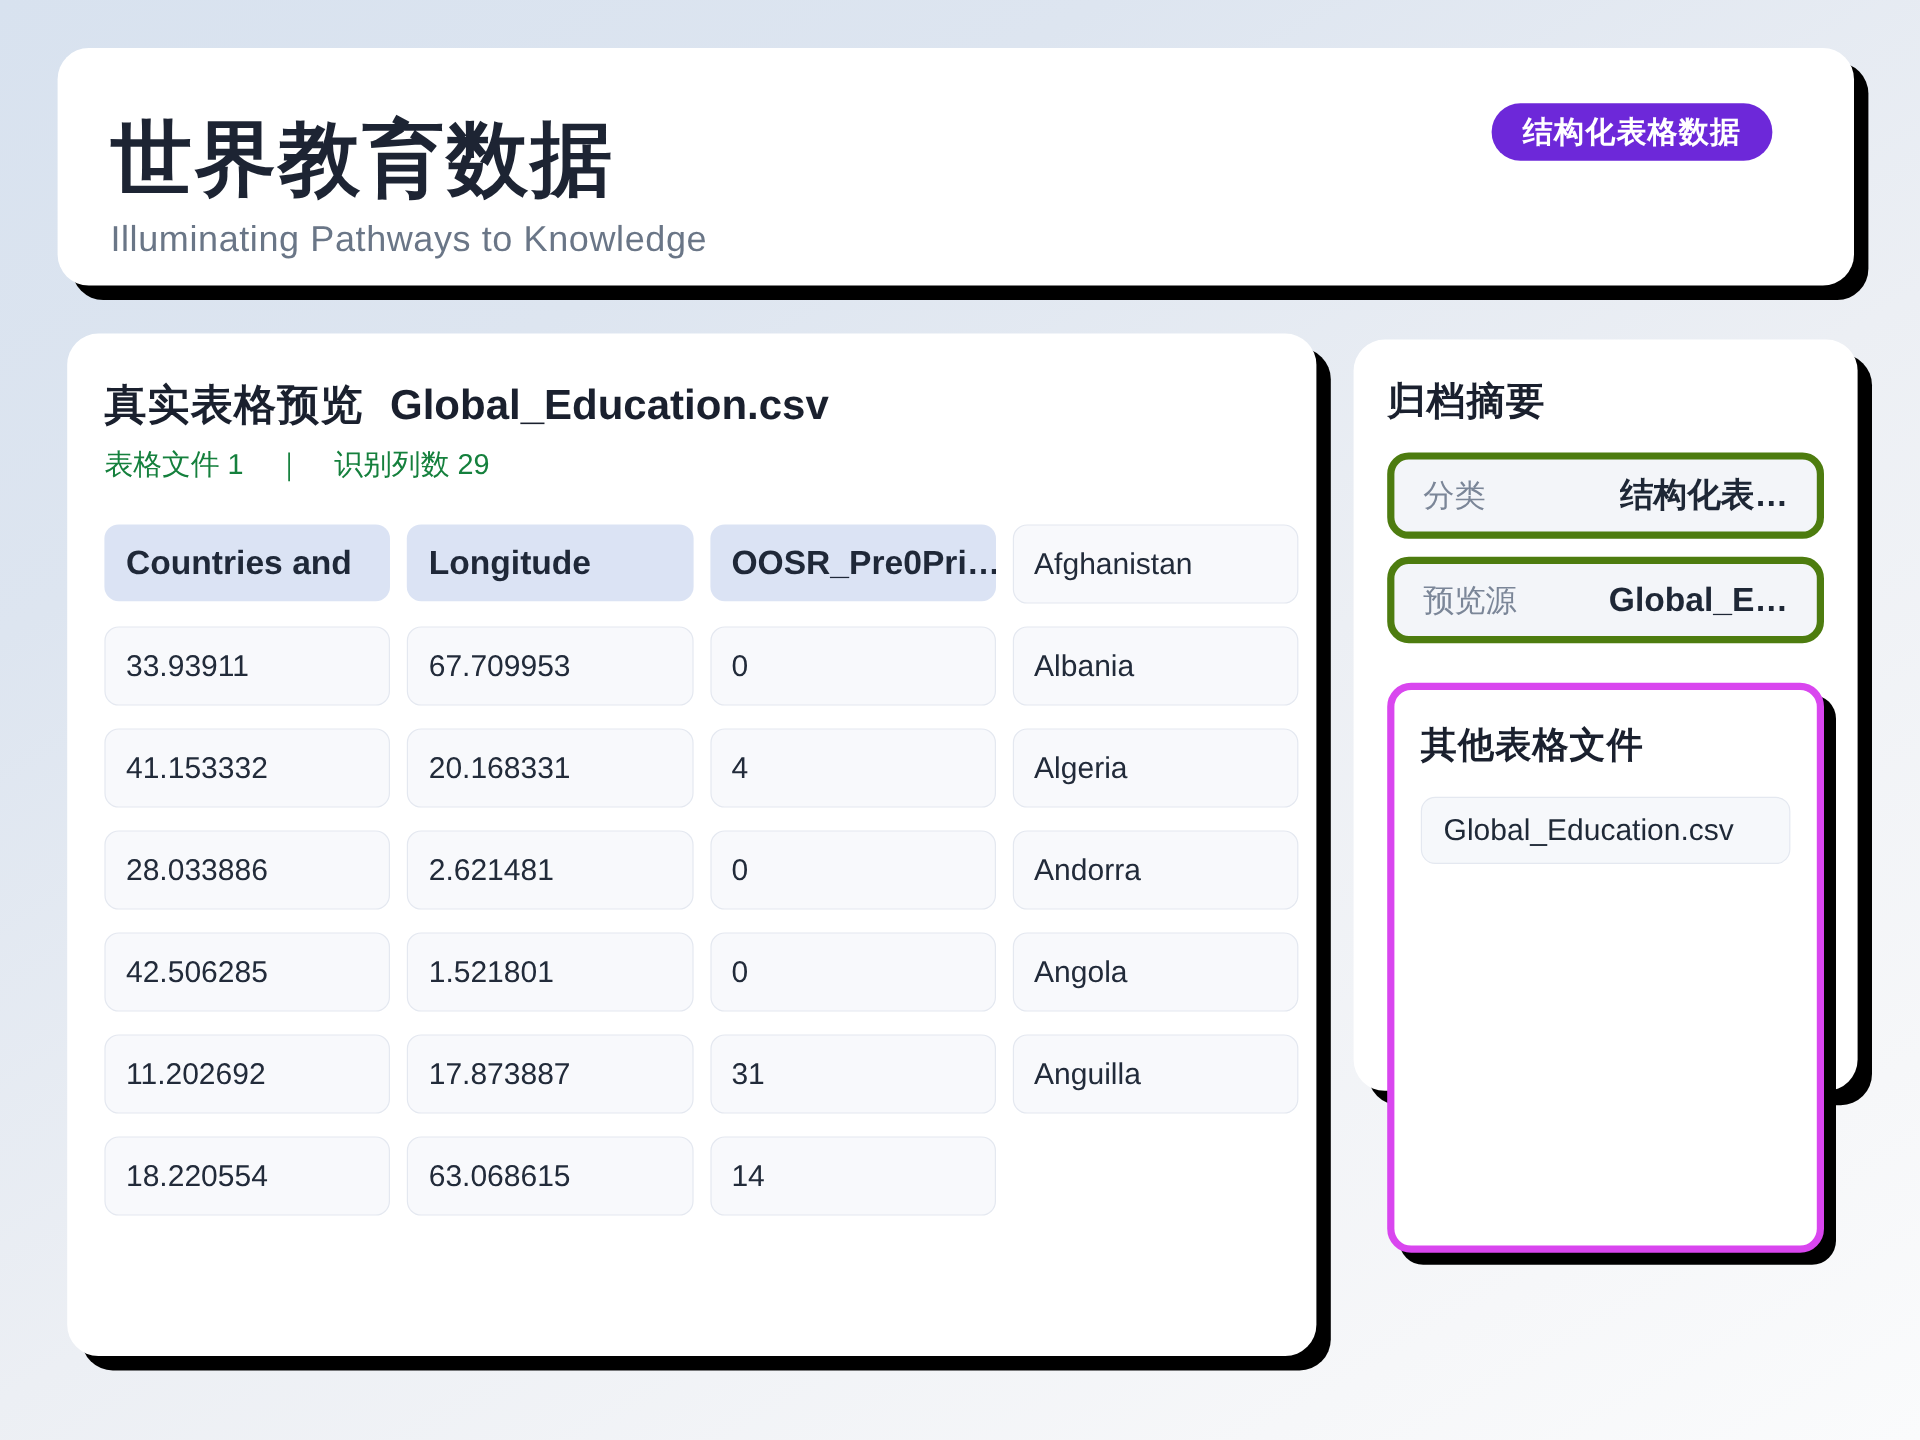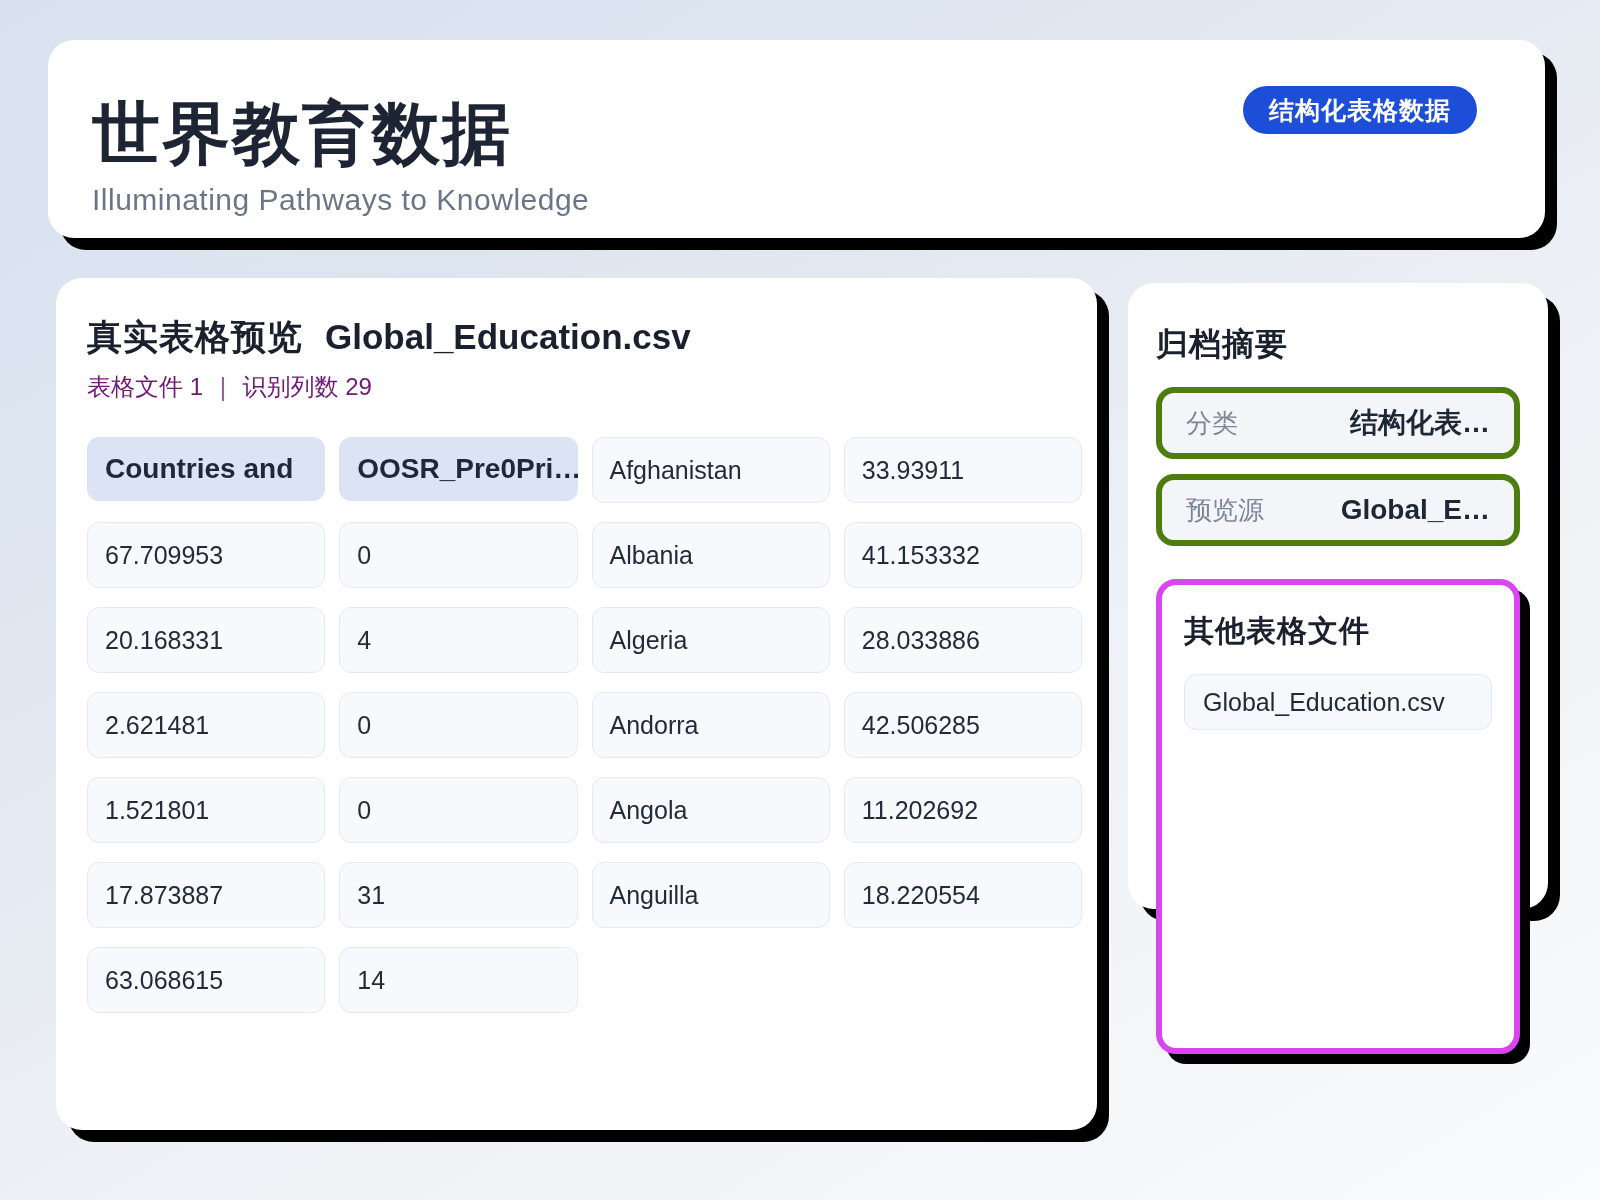--- a/index.html
+++ b/index.html
@@ -16,47 +16,47 @@
     border-radius: 26px;
     box-shadow: 12px 12px 0 #000000;
   }
 
   
   .header-card { left: 48px; top: 40px; width: 1497px; height: 198px; padding: 58px 68px 0 44px; }
   .app-title { font-size: 68px; font-weight: 800; letter-spacing: 2px; color: #1d2433; line-height: 1.05; }
   .app-subtitle { margin-top: 14px; font-size: 30px; font-weight: 400; color: #6a7687; letter-spacing: 0.5px; }
   .badge {
     position: absolute; top: 46px; right: 68px;
-    background: #1d4ed8; color: #ffffff;
+    background: #6d28d9; color: #ffffff;
     height: 48px; line-height: 48px; padding: 0 26px;
     border-radius: 26px; font-size: 25px; font-weight: 700; letter-spacing: 1px;
   }
 
   
   .preview-card { left: 56px; top: 278px; width: 1041px; height: 852px; padding: 36px 15px 0 31px; }
   .preview-title-row { display: flex; align-items: baseline; gap: 22px; }
   .preview-title-zh { font-size: 35px; font-weight: 800; color: #1a202e; letter-spacing: 1px; }
   .preview-title-file { font-size: 35px; font-weight: 800; color: #1a202e; }
-  .preview-meta { margin-top: 10px; display: flex; align-items: center; gap: 8px; font-size: 24px; color: #701a75; }
+  .preview-meta { margin-top: 10px; display: flex; align-items: center; gap: 26px; font-size: 24px; color: #15803d; }
   .grid-table { margin-top: 34px; display: grid; grid-template-columns: repeat(4, 1fr); column-gap: 14px; row-gap: 19px; }
   .th-cell {
     height: 64px; background: #dbe3f4; border-radius: 12px;
     display: flex; align-items: center; padding: 0 18px;
     font-size: 28px; font-weight: 700; color: #1f2838;
     white-space: nowrap; overflow: hidden;
   }
   .td-cell {
     height: 66px; background: #f8f9fc; border: 1px solid #e4e8f0; border-radius: 12px;
     display: flex; align-items: center; padding: 0 17px;
     font-size: 25px; font-weight: 400; color: #222b3a;
     white-space: nowrap; overflow: hidden;
   }
 
   
-  .sidebar-card { left: 1128px; top: 283px; width: 420px; height: 626px; padding: 40px 28px; }
+  .sidebar-card { left: 1128px; top: 283px; width: 420px; height: 626px; padding: 30px 28px; }
   .sidebar-title { font-size: 32px; font-weight: 800; color: #1a202e; letter-spacing: 1px; }
   .stat-list { margin-top: 20px; }
   .stat-row {
     height: 72px; background: #f3f5f9; border: 6px solid #4d7c0f; border-radius: 18px;
     display: flex; align-items: center; justify-content: space-between;
     padding: 0 24px; margin-bottom: 15px;
   }
   .stat-label { font-size: 26px; color: #7b8698; }
   .stat-value { font-size: 28px; font-weight: 800; color: #1e2736; max-width: 220px; white-space: nowrap; overflow: hidden; }
 
@@ -85,20 +85,21 @@
     <span class="preview-title-zh">真实表格预览</span>
     <span class="preview-title-file">Global_Education.csv</span>
   </div>
   <div class="preview-meta">
     <span>表格文件 1</span>
     <span>｜</span>
     <span>识别列数 29</span>
   </div>
   <div class="grid-table" id="grid-table">
       <div class="th-cell">Countries and</div>
+      <div class="th-cell">Longitude</div>
       <div class="th-cell">OOSR_Pre0Pri…</div>
       <div class="td-cell">Afghanistan</div>
       <div class="td-cell">33.93911</div>
       <div class="td-cell">67.709953</div>
       <div class="td-cell">0</div>
       <div class="td-cell">Albania</div>
       <div class="td-cell">41.153332</div>
       <div class="td-cell">20.168331</div>
       <div class="td-cell">4</div>
       <div class="td-cell">Algeria</div>

